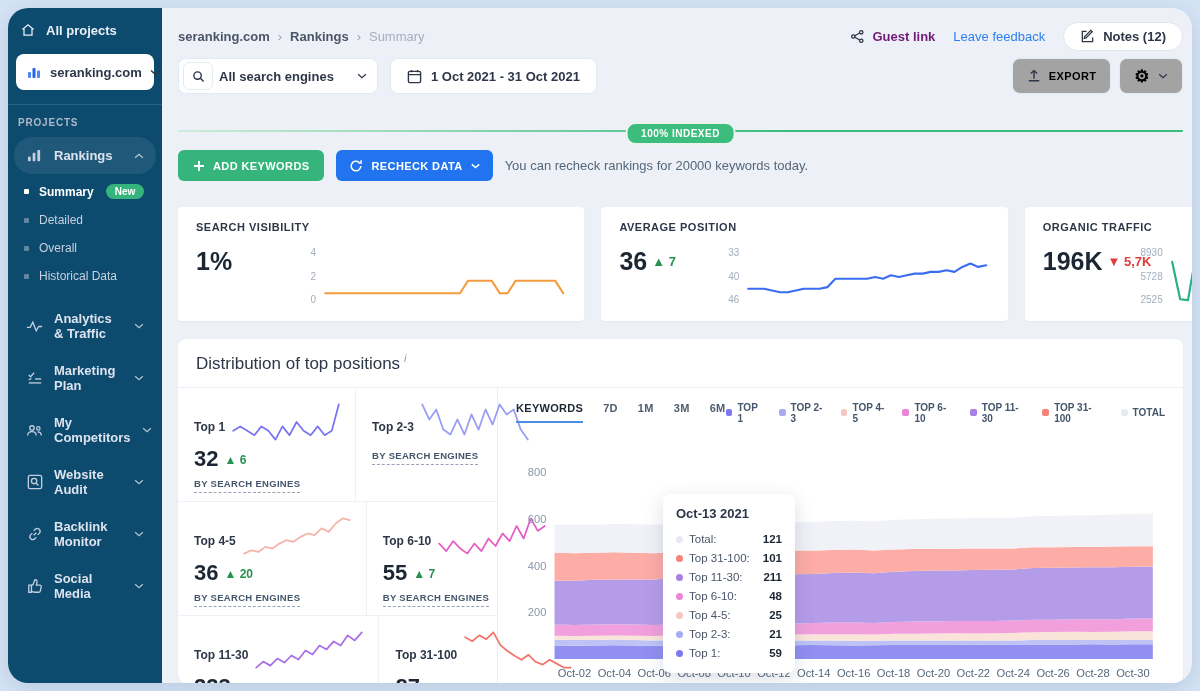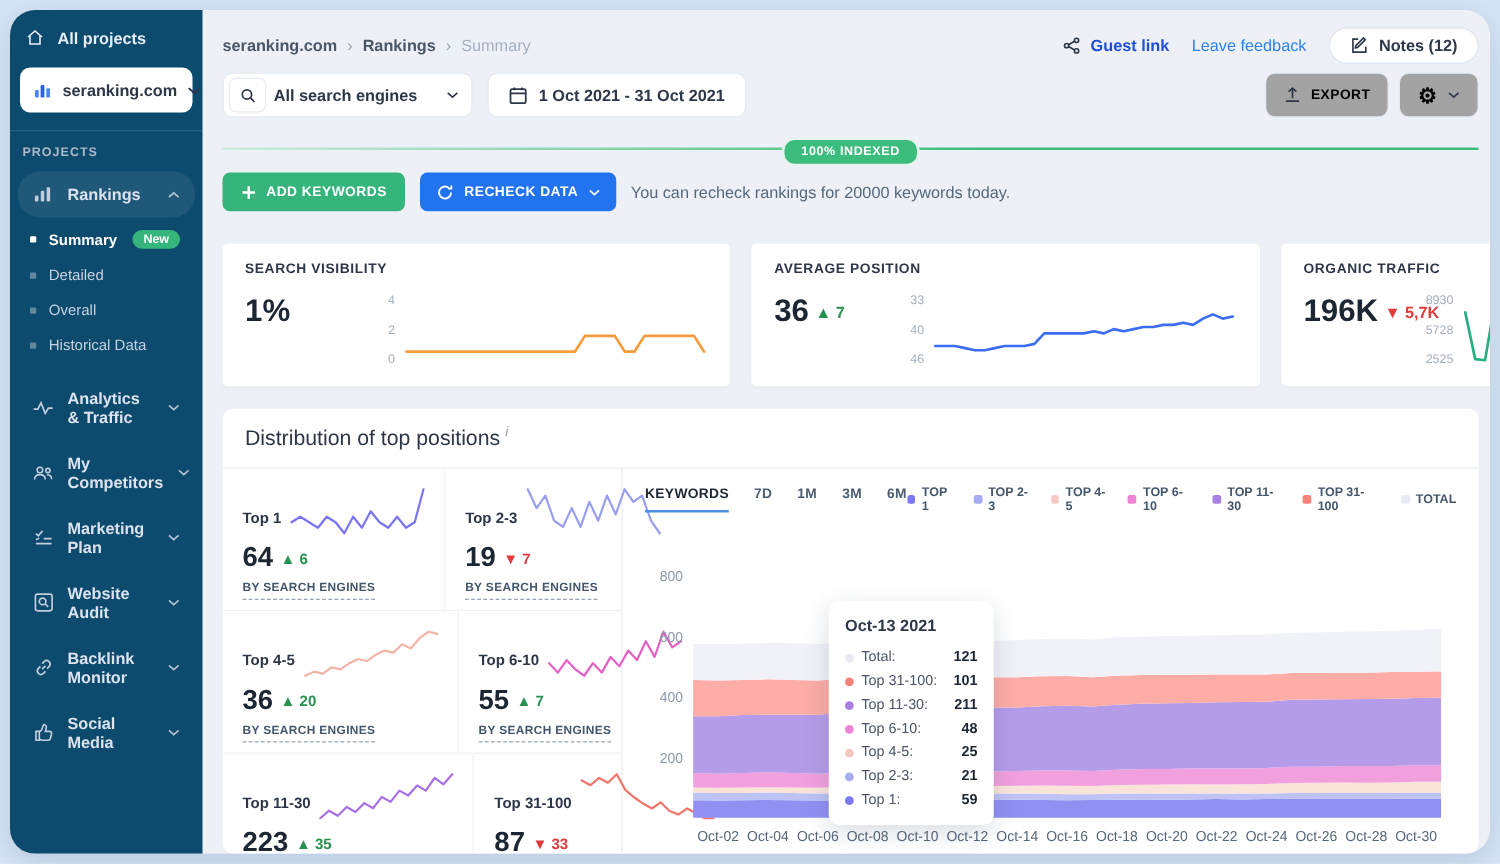--- a/index.html
+++ b/index.html
@@ -33,34 +33,34 @@
   .sb-sub-item.active .bullet{ background:#fff; }
   .badge-new{ background:#35b57c; color:#fff; font-size:10px; font-weight:bold; border-radius:9px; padding:2px 9px; margin-left:2px;}
   .caret svg{ display:block; }
   
   .main{ flex:1; padding:0 9px 0 16px; display:flex; flex-direction:column; overflow:hidden; }
   .topbar{ display:flex; align-items:center; margin-top:16px; height:24px; }
   .crumbs{ display:flex; align-items:center; gap:8px; font-size:13px; color:#4a5568; font-weight:bold;}
   .crumb-sep{ color:#98a4b5; font-weight:normal; }
   .crumb.muted{ color:#a4afc0; font-weight:normal;}
   .topbar-right{ margin-left:auto; display:flex; align-items:center; gap:18px; }
-  .guest{ display:flex; align-items:center; gap:7px; font-size:13px; font-weight:bold; color:#1d4ed8; cursor:pointer;}
+  .guest{ display:flex; align-items:center; gap:7px; font-size:13px; font-weight:bold; color:#701a75; cursor:pointer;}
   .feedback{ font-size:13px; color:#2f80ed; cursor:pointer; }
   .notes-btn{ display:flex; align-items:center; gap:8px; background:#fff; border:1px solid #dfe6ef; border-radius:17px; padding:6px 16px; font-size:13px; font-weight:bold; cursor:pointer;}
   .controls{ display:flex; align-items:center; margin-top:10px; }
   .select-box{ background:#fff; border:1px solid #e3e9f1; border-radius:8px; height:36px; display:flex; align-items:center; cursor:pointer;}
   .se-select{ width:200px; }
   .se-select .mag-box{ width:30px; height:28px; margin:0 6px 0 4px; border:1px solid #e6ebf2; border-radius:6px; display:flex; align-items:center; justify-content:center; color:#2d3748;}
   .se-select .lbl{ font-size:13px; font-weight:bold; }
   .se-select .caret{ margin-left:auto; margin-right:10px;}
   .date-box{ margin-left:12px; padding:0 16px; gap:9px; font-size:13px; font-weight:bold; }
   .controls-right{ margin-left:auto; display:flex; gap:8px; }
   .btn-white{ background:#a3a3a3; border:1px solid #e3e9f1; border-radius:8px; height:36px; display:flex; align-items:center; gap:8px; padding:0 14px; font-size:11px; font-weight:bold; letter-spacing:.4px; cursor:pointer;}
   
-  .progress{ position:relative; margin-top:16px; height:18px; }
+  .progress{ position:relative; margin-top:28px; height:18px; }
   .progress .line{ position:absolute; left:0; right:0; top:8px; height:2px; background:linear-gradient(90deg,#cdebdc,#3dbd7d 60%,#3dbd7d); border-radius:2px;}
   .progress .pill{ position:absolute; left:50%; transform:translateX(-50%); top:0; background:#3dbd7d; color:#fff; font-size:10px; font-weight:bold; letter-spacing:.5px; border-radius:10px; padding:4px 14px; border:2px solid #e9f3ee;}
   
   .actions{ display:flex; align-items:center; margin-top:10px; gap:12px;}
   .btn-green{ background:#35b57c; color:#fff; border:none; border-radius:6px; height:31px; display:flex; align-items:center; gap:8px; padding:0 15px; font-size:11px; font-weight:bold; letter-spacing:.4px; cursor:pointer; font-family:inherit;}
   .btn-blue{ background:#2273f0; color:#fff; border:none; border-radius:6px; height:31px; display:flex; align-items:center; gap:8px; padding:0 13px; font-size:11px; font-weight:bold; letter-spacing:.4px; cursor:pointer; font-family:inherit;}
   .recheck-note{ font-size:13px; color:#55677a; }
   
   .cards{ display:flex; gap:17px; margin-top:26px; }
   .card{ flex:1; background:#fff; border-radius:4px; padding:14px 18px 10px 18px; height:114px; box-shadow:0 1px 2px rgba(80,100,130,.05);}
@@ -183,44 +183,44 @@
       </span>
       <span>Analytics &amp; Traffic</span>
       <span class="caret">
         <svg width="10" height="6" viewBox="0 0 11 7" fill="none" stroke="#dce3ee" stroke-width="1.5">
             <path d="M1 1.5 L5.5 5.5 L10 1.5"></path>
           </svg>
       </span>
     </div>
     <div class="sb-item">
       <span class="ico">
+        <svg width="16" height="15" viewBox="0 0 18 16" fill="none" stroke="currentColor" stroke-width="1.5">
+            <path d="M2 4 L4 6 L8 1.5"></path>
+            <path d="M2 13 H16"></path>
+            <path d="M9 8.5 H16"></path>
+            <path d="M2 9.5 L5 8"></path>
+          </svg>
+      </span>
+      <span>Marketing Plan</span>
+      <span class="caret">
+        <svg width="10" height="6" viewBox="0 0 11 7" fill="none" stroke="#dce3ee" stroke-width="1.5">
+            <path d="M1 1.5 L5.5 5.5 L10 1.5"></path>
+          </svg>
+      </span>
+    </div>
+    <div class="sb-item">
+      <span class="ico">
         <svg width="17" height="15" viewBox="0 0 20 16" fill="none" stroke="currentColor" stroke-width="1.5">
             <circle cx="7" cy="5" r="2.6"></circle>
             <path d="M2 14 c0-3 2.2-4.6 5-4.6 s5 1.6 5 4.6"></path>
             <circle cx="14.5" cy="5.5" r="2"></circle>
             <path d="M13.5 9.6 c2.6 0 4.5 1.5 4.5 4.2"></path>
           </svg>
       </span>
       <span>My Competitors</span>
-      <span class="caret">
-        <svg width="10" height="6" viewBox="0 0 11 7" fill="none" stroke="#dce3ee" stroke-width="1.5">
-            <path d="M1 1.5 L5.5 5.5 L10 1.5"></path>
-          </svg>
-      </span>
-    </div>
-    <div class="sb-item">
-      <span class="ico">
-        <svg width="16" height="15" viewBox="0 0 18 16" fill="none" stroke="currentColor" stroke-width="1.5">
-            <path d="M2 4 L4 6 L8 1.5"></path>
-            <path d="M2 13 H16"></path>
-            <path d="M9 8.5 H16"></path>
-            <path d="M2 9.5 L5 8"></path>
-          </svg>
-      </span>
-      <span>Marketing Plan</span>
       <span class="caret">
         <svg width="10" height="6" viewBox="0 0 11 7" fill="none" stroke="#dce3ee" stroke-width="1.5">
             <path d="M1 1.5 L5.5 5.5 L10 1.5"></path>
           </svg>
       </span>
     </div>
     <div class="sb-item">
       <span class="ico">
         <svg width="16" height="16" viewBox="0 0 18 18" fill="none" stroke="currentColor" stroke-width="1.5">
             <rect x="1.5" y="1.5" width="15" height="15" rx="2"></rect>
@@ -446,35 +446,31 @@
         <div class="mini-col">
           <div class="mini-row">
             <div class="mini-cell">
               <div class="mini-top">
                   <span class="mini-label">Top 1</span>
                   <svg class="mini-spark" viewBox="0 0 100 40" preserveAspectRatio="none">
                     <polyline points="2.0,28.0 8.4,24.0 14.8,28.0 21.2,32.0 27.6,24.0 34.0,28.0 40.4,36.0 46.8,24.0 53.2,32.0 59.6,20.0 66.0,28.0 72.4,32.0 78.8,24.0 85.2,32.0 91.6,28.0 98.0,4.0" fill="none" stroke="#7a74f0" stroke-width="1.6" stroke-linejoin="round" stroke-linecap="round"></polyline>
                   </svg>
                 </div>
               <div class="mini-val">
-                  <span>64</span>
+                  <span>32</span>
                   <span class="delta up">▲ 6</span>
                 </div>
               <span class="by-se">BY SEARCH ENGINES</span>
             </div>
             <div class="mini-cell">
               <div class="mini-top">
                   <span class="mini-label">Top 2-3</span>
                   <svg class="mini-spark" viewBox="0 0 100 40" preserveAspectRatio="none">
                     <polyline points="2.0,4.0 8.4,17.7 14.8,8.6 21.2,26.9 27.6,31.4 34.0,17.7 40.4,31.4 46.8,13.1 53.2,26.9 59.6,8.6 66.0,22.3 72.4,4.0 78.8,13.1 85.2,8.6 91.6,26.9 98.0,36.0" fill="none" stroke="#9a9ef2" stroke-width="1.6" stroke-linejoin="round" stroke-linecap="round"></polyline>
                   </svg>
-                </div>
-              <div class="mini-val">
-                  <span>19</span>
-                  <span class="delta down">▼ 7</span>
                 </div>
               <span class="by-se">BY SEARCH ENGINES</span>
             </div>
           </div>
           <div class="mini-row">
             <div class="mini-cell">
               <div class="mini-top">
                   <span class="mini-label">Top 4-5</span>
                   <svg class="mini-spark" viewBox="0 0 100 40" preserveAspectRatio="none">
                     <polyline points="2.0,36.0 8.4,33.0 14.8,34.5 21.2,29.9 27.6,31.4 34.0,26.9 40.4,23.8 46.8,25.3 53.2,20.8 59.6,17.7 66.0,19.2 72.4,13.1 78.8,16.2 85.2,8.6 91.6,4.0 98.0,5.5" fill="none" stroke="#f5b3a8" stroke-width="1.6" stroke-linejoin="round" stroke-linecap="round"></polyline>

